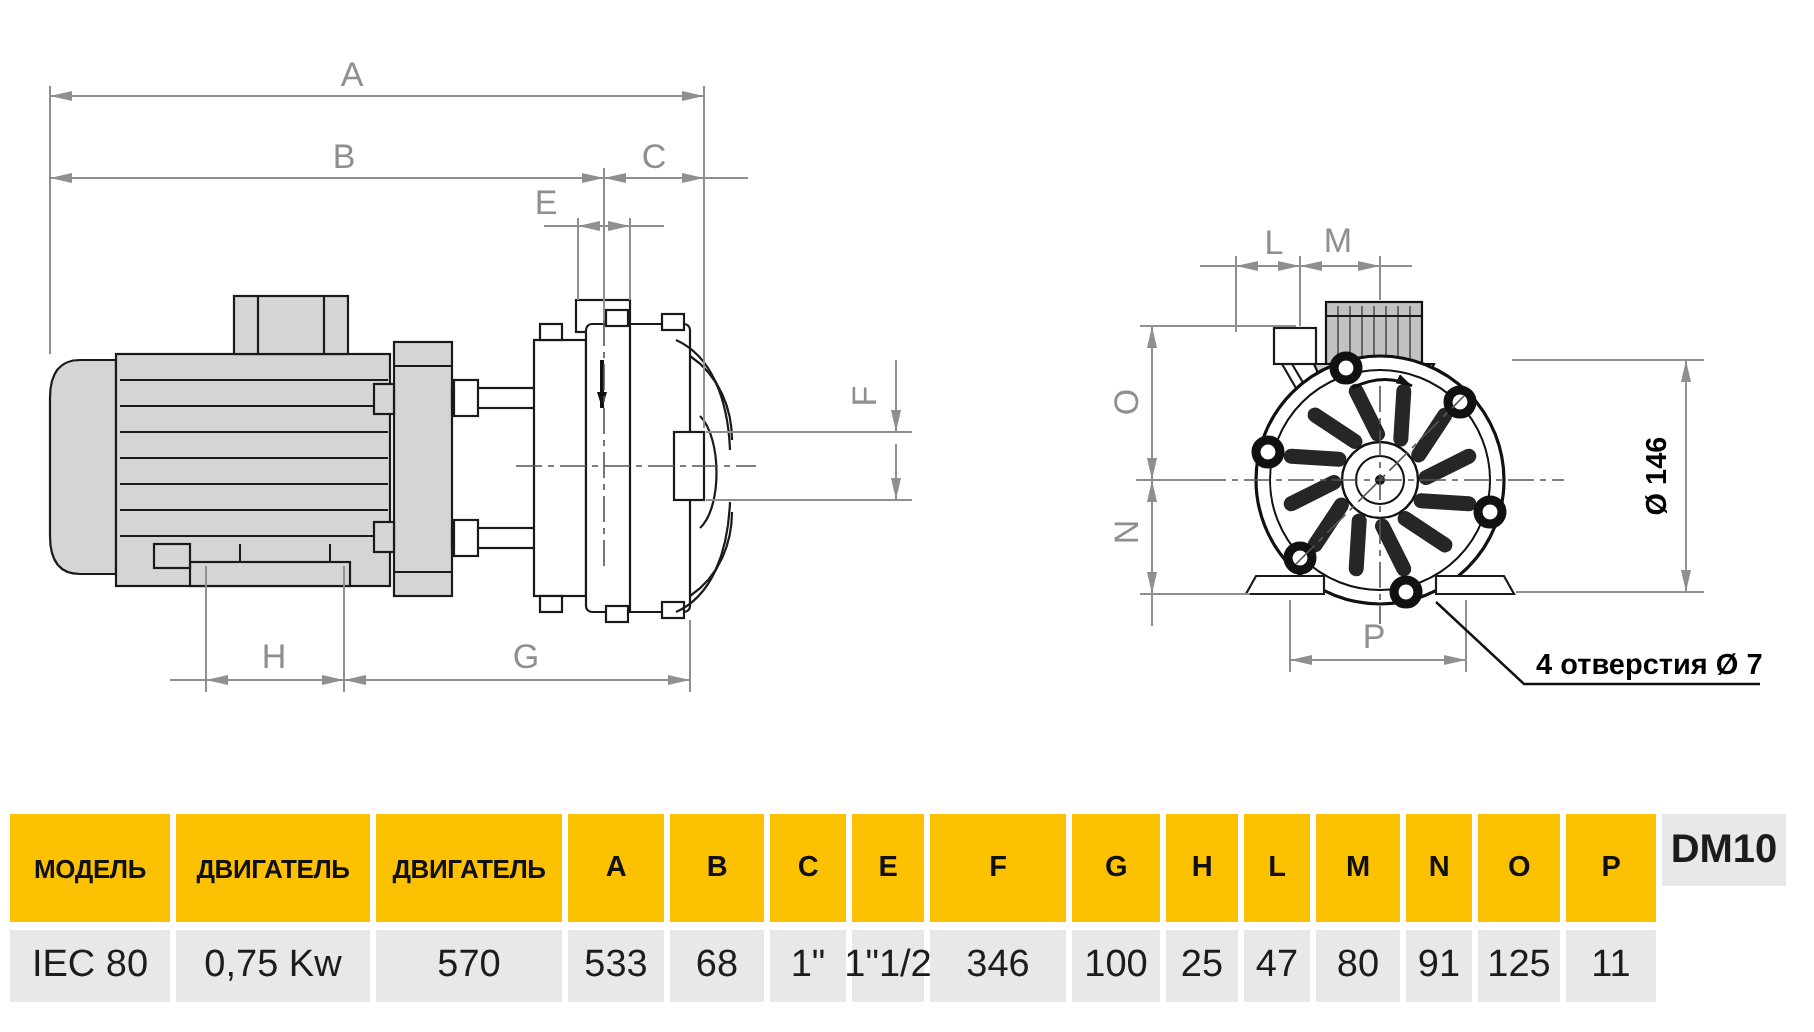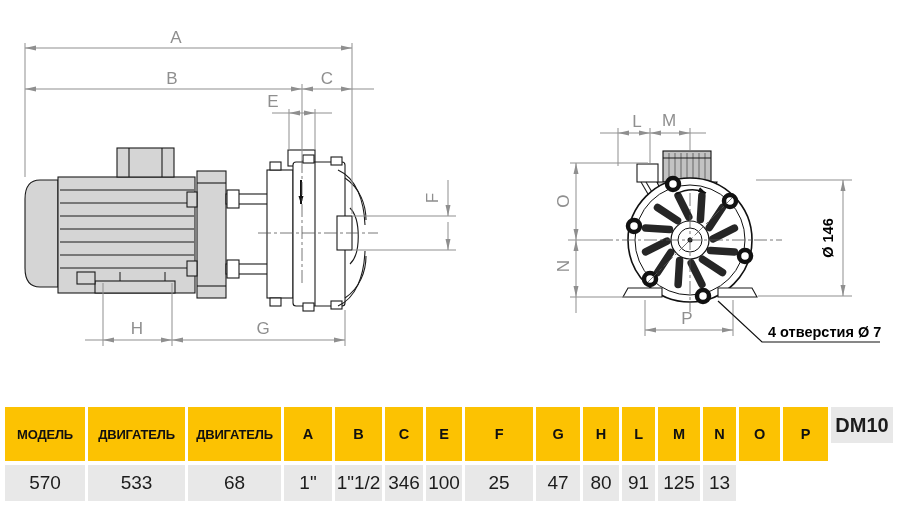--- a/index.html
+++ b/index.html
@@ -247,28 +247,30 @@
     <div class="hcell letter">F</div>
     <div class="hcell letter">G</div>
     <div class="hcell letter">H</div>
     <div class="hcell letter">L</div>
     <div class="hcell letter">M</div>
     <div class="hcell letter">N</div>
     <div class="hcell letter">O</div>
     <div class="hcell letter">P</div>
 
     <div class="vcell model">DM10</div>
+    <div class="vcell">IEC 80</div>
+    <div class="vcell">0,75 Kw</div>
     <div class="vcell">570</div>
     <div class="vcell">533</div>
     <div class="vcell">68</div>
     <div class="vcell">1"</div>
     <div class="vcell">1"1/2</div>
     <div class="vcell">346</div>
     <div class="vcell">100</div>
     <div class="vcell">25</div>
     <div class="vcell">47</div>
     <div class="vcell">80</div>
     <div class="vcell">91</div>
     <div class="vcell">125</div>
-    <div class="vcell">13</div>
+    <div class="vcell">11</div>
   </div>
 
 </div>
 
 </body></html>

